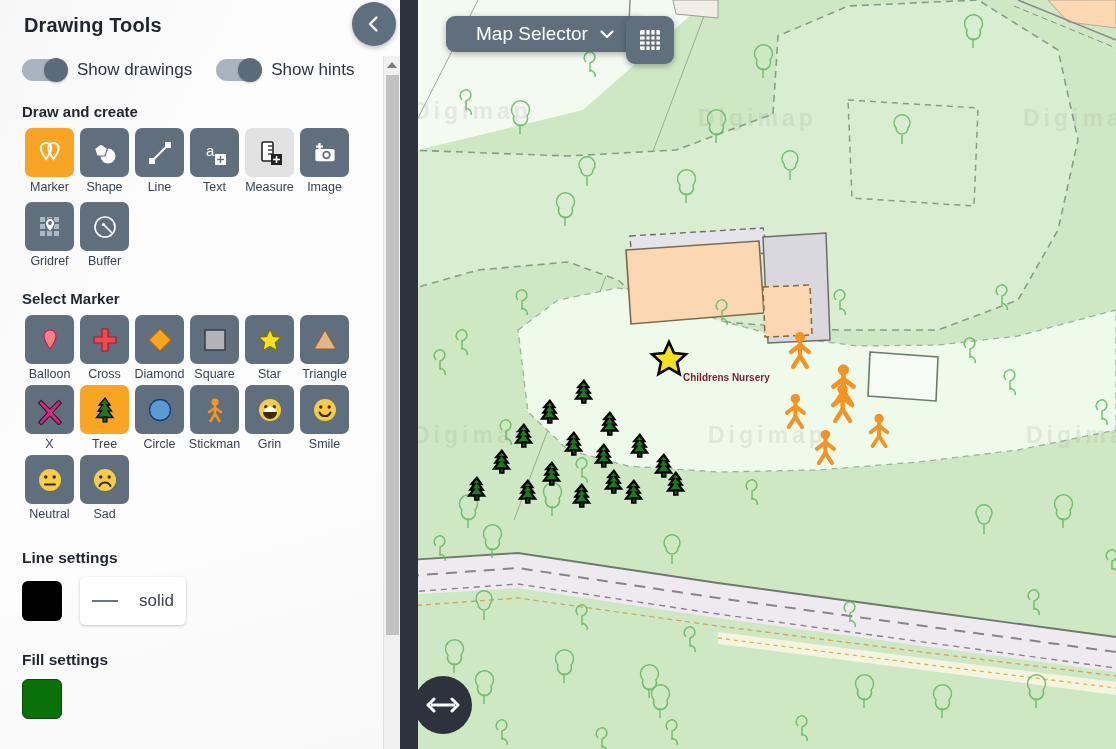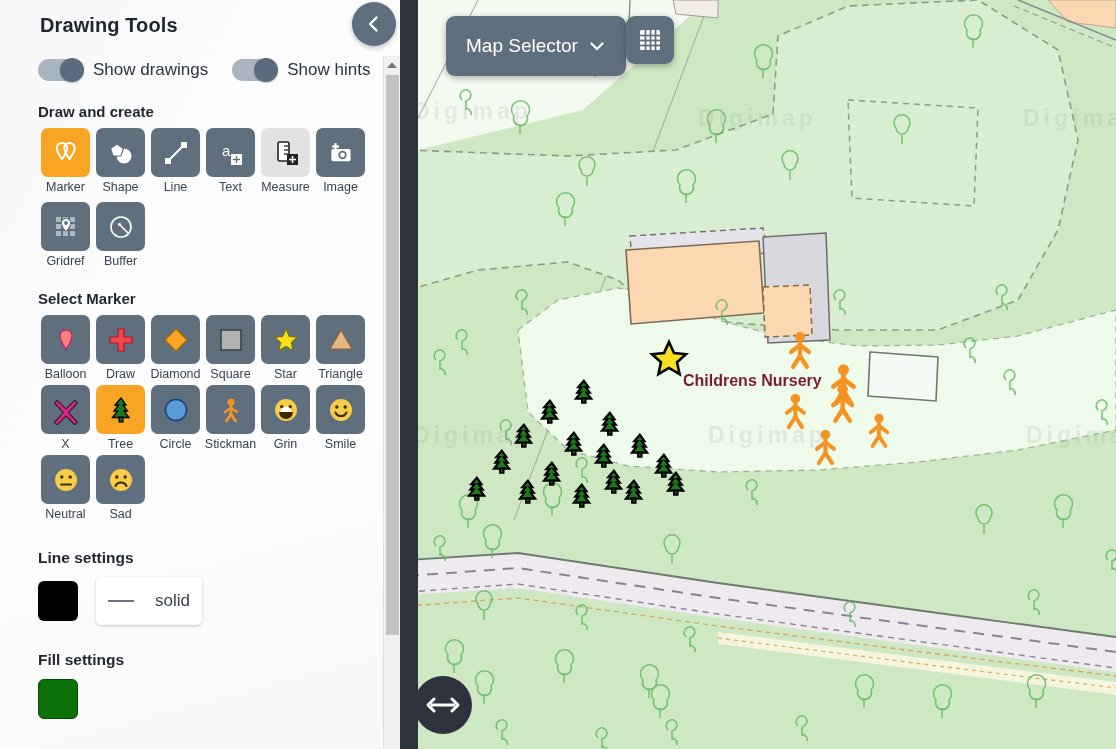--- a/index.html
+++ b/index.html
@@ -20,21 +20,21 @@
   }
   #sidebar-bg {
     position: absolute; inset: 0;
     background:
       linear-gradient(118deg, rgba(0,0,0,0.022) 0%, rgba(0,0,0,0) 40%),
       linear-gradient(165deg, rgba(0,0,0,0.0) 60%, rgba(0,0,0,0.02) 100%),
       #fdfdfd;
     pointer-events: none;
   }
   #sidebar-inner {
-    position: absolute; left: 16px; top: 0; width: 400px; height: 749px;
+    position: absolute; left: 0; top: 0; width: 400px; height: 749px;
     padding: 0 14px;
   }
   .panel-title {
     font-size: 20px; font-weight: bold; color: #1f2630;
     padding: 14px 0 0 10px; letter-spacing: .1px;
   }
 
   .toggle-row { display: flex; align-items: center; margin: 22px 0 0 8px; }
   .tgl-group { display: flex; align-items: center; }
   .tgl {
@@ -147,30 +147,30 @@
     width: 698px; height: 749px; overflow: hidden;
     background: #ecf7e6;
   }
   #map svg { display: block; }
   .mapbtn {
     position: absolute; background: #5f6f7e; color: #fff;
     border-radius: 9px; box-shadow: 0 2px 6px rgba(0,0,0,.3);
     display: flex; align-items: center; justify-content: center;
     cursor: pointer; z-index: 12;
   }
-  #map-selector { left: 28px; top: 16px; height: 60px; padding: 0 20px; font-size: 19px; gap: 10px; }
+  #map-selector { left: 28px; top: 16px; height: 36px; padding: 0 30px; font-size: 19px; gap: 10px; }
   #grid-toggle { left: 208px; top: 16px; width: 48px; height: 48px; }
   .watermark {
     position: absolute; color: rgba(120,120,120,0.13);
     font-size: 23px; font-weight: bold; letter-spacing: 4px;
     pointer-events: none; user-select: none; z-index: 2;
   }
   #nursery-label {
     position: absolute; left: 265px; top: 372px;
-    font-size: 16px; font-weight: bold; color: #7a1b2e;
+    font-size: 10px; font-weight: bold; color: #7a1b2e;
     white-space: nowrap; z-index: 11;
     text-shadow: 0 0 2px rgba(255,255,255,.9);
   }
 </style>
 </head>
 <body>
 
 <div id="app">
 
   <div id="sidebar">
@@ -316,21 +316,21 @@
           </div>
           <div class="mk-lbl">Balloon</div>
         </div>
 
         <div class="mk">
           <div class="mk-btn">
             <svg width="30" height="30" viewBox="0 0 30 30">
               <path d="M12 4h6v8h8v6h-8v8h-6v-8H4v-6h8z" fill="#ef4b4b" stroke="#b3122a" stroke-width="1.2"></path>
             </svg>
           </div>
-          <div class="mk-lbl">Draw</div>
+          <div class="mk-lbl">Cross</div>
         </div>
 
         <div class="mk">
           <div class="mk-btn">
             <svg width="30" height="30" viewBox="0 0 30 30">
               <path d="M15 4l11 11-11 11L4 15z" fill="#f7a522" stroke="#b36d00" stroke-width="1.2"></path>
             </svg>
           </div>
           <div class="mk-lbl">Diamond</div>
         </div>

